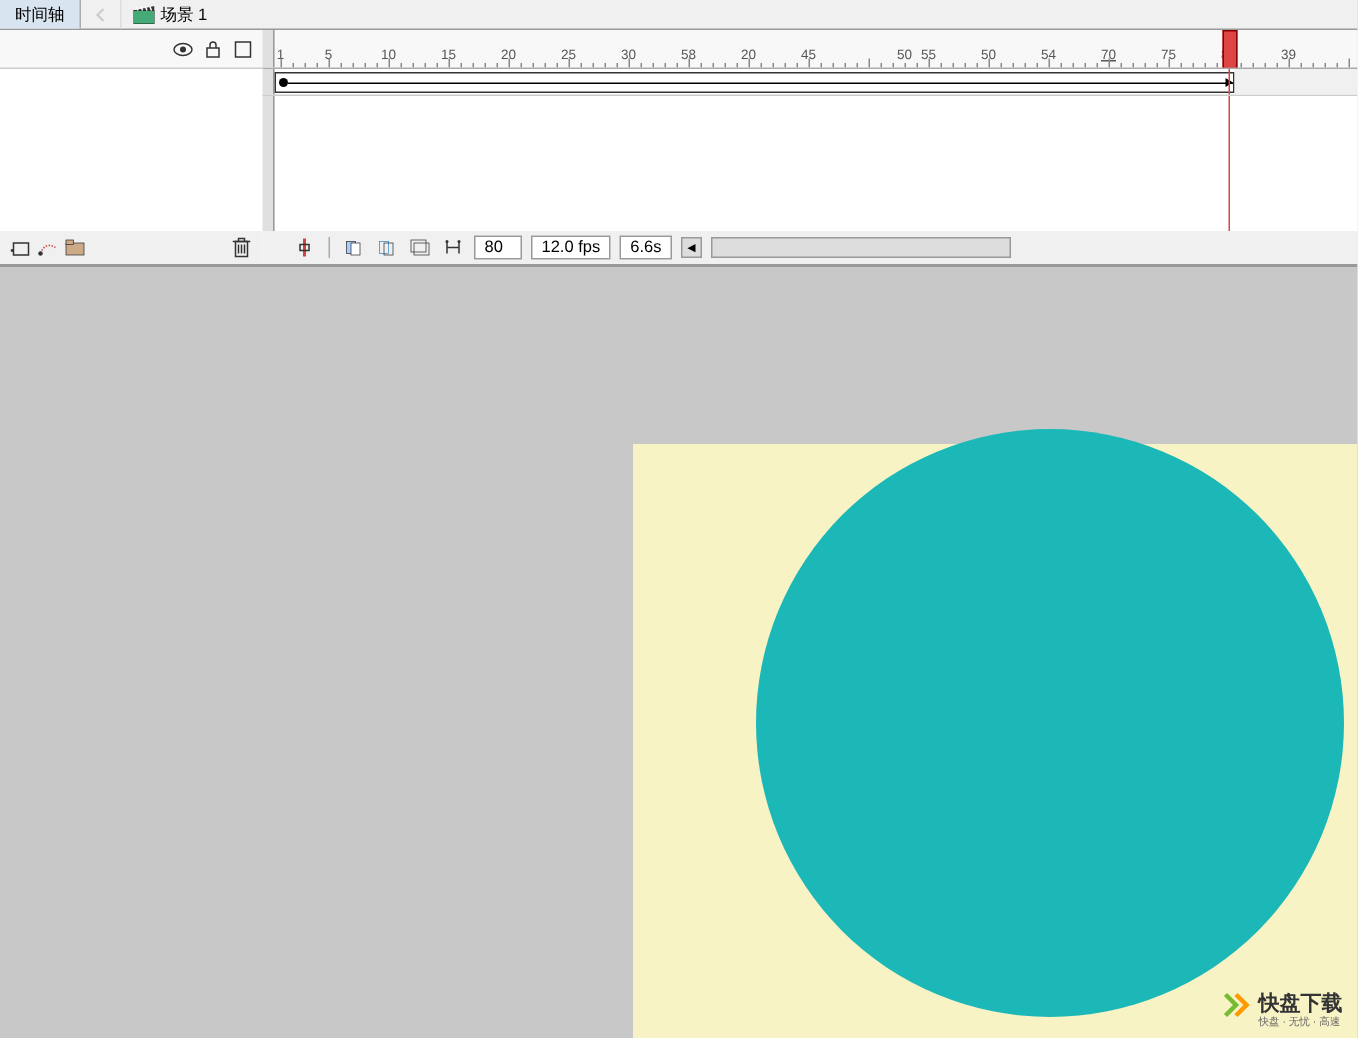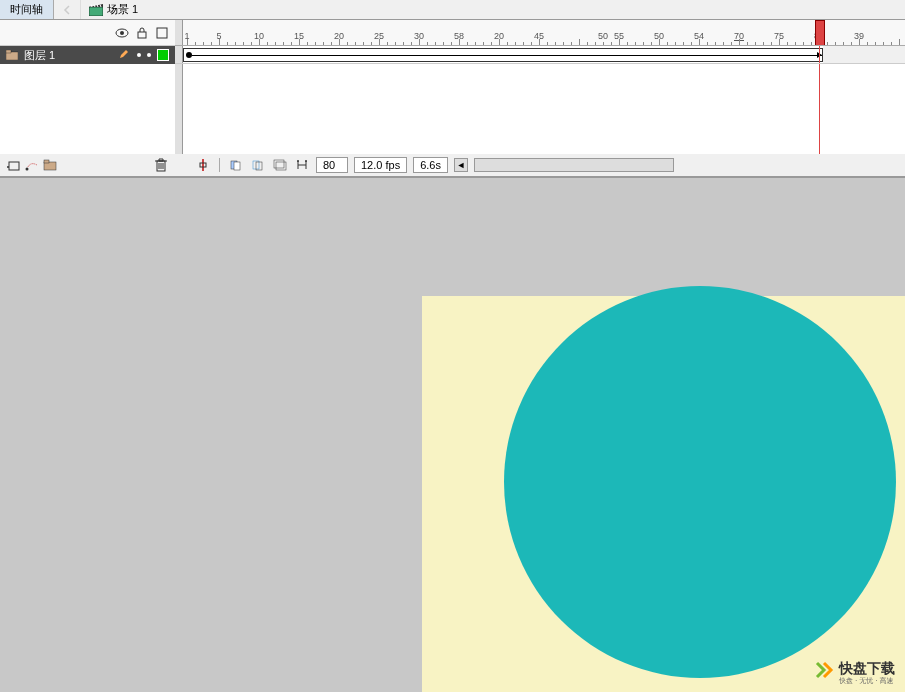--- a/index.html
+++ b/index.html
@@ -101,35 +101,20 @@
           <svg width="10" height="12" viewBox="0 0 10 12">
             <rect x="1" y="5" width="8" height="6" fill="none" stroke="#333"></rect>
             <path d="M3 5 V3 a2 2 0 0 1 4 0 V5" fill="none" stroke="#333"></path>
           </svg>
         </span>
       <span>
           <svg width="12" height="12" viewBox="0 0 12 12">
             <rect x="1" y="1" width="10" height="10" fill="none" stroke="#333"></rect>
           </svg>
         </span>
-    </div>
-    <div class="layer-row">
-      <span class="layer-icon"><svg width="12" height="10" viewBox="0 0 12 10">
-            <rect x="0" y="2" width="12" height="8" fill="#ca8" stroke="#000" stroke-width="0.3"></rect>
-            <rect x="0" y="0" width="5" height="3" fill="#ca8" stroke="#000" stroke-width="0.3"></rect>
-          </svg></span>
-      <span class="layer-name">图层 1</span>
-      <span class="layer-pencil"><svg width="10" height="10" viewBox="0 0 10 10">
-            <path d="M1 9 L2 6 L7 1 L9 3 L4 8 Z" fill="#fa5"></path>
-          </svg></span>
-      <span class="layer-dots">
-        <span class="layer-dot"></span>
-        <span class="layer-dot"></span>
-      </span>
-      <span class="layer-color"></span>
     </div>
     <div class="layer-spacer"></div>
     <div class="layer-footer">
       <div class="layer-footer-left">
         <span class="footer-btn">
             <svg width="14" height="12" viewBox="0 0 14 12">
               <rect x="2" y="3" width="10" height="8" fill="none" stroke="#333"></rect>
               <path d="M0 8 L2 8 M1 7 L1 9" stroke="#333"></path>
             </svg>
           </span>

